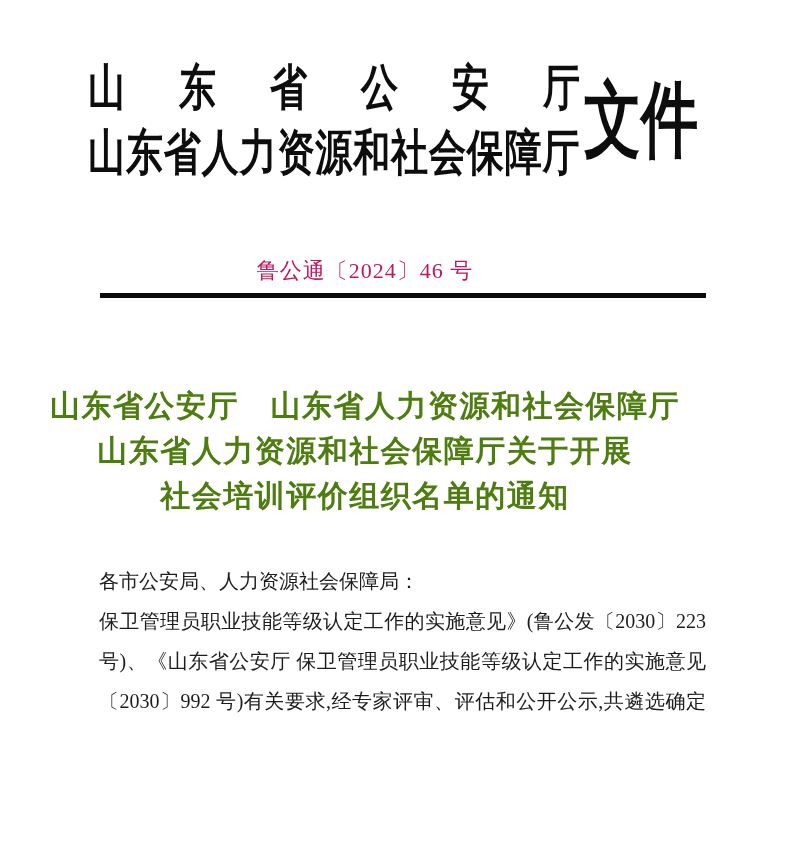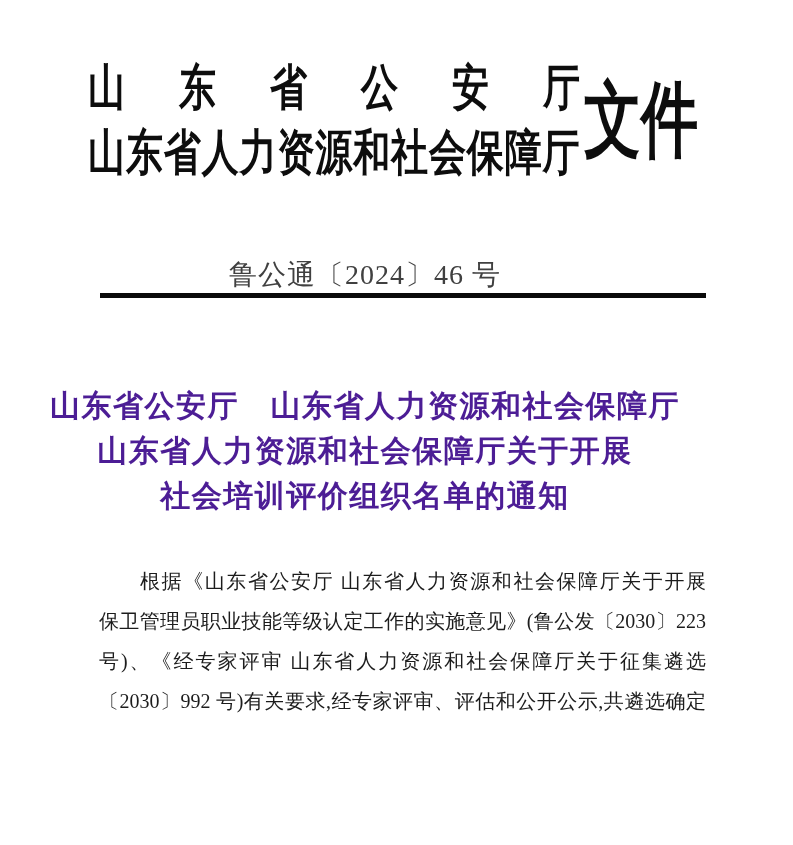--- a/index.html
+++ b/index.html
@@ -51,22 +51,22 @@
     white-space: nowrap;
   }
 
   
   .doc-number {
     position: absolute;
     left: 0;
     top: 217px;
     width: 100%;
     text-align: center;
-    font-size: 28px;
-    color: #404040;
+    font-size: 22px;
+    color: #be185d;
     letter-spacing: 1px;
   }
 
   
   .rule {
     position: absolute;
     left: 100px;
     top: 254px;
     width: 606px;
     height: 5px;
@@ -75,21 +75,21 @@
 
   
   .title-block {
     position: absolute;
     left: 0;
     top: 344px;
     width: 100%;
     text-align: center;
     font-size: 30px;
     font-weight: 700;
-    color: #4c1d95;
+    color: #4d7c0f;
     line-height: 45px;
     letter-spacing: 1.5px;
   }
 
   
   .body-block {
     position: absolute;
     left: 99px;
     top: 522px;
     width: 607px;
@@ -135,21 +135,21 @@
 
   <div class="rule"></div>
 
   <div class="title-block">
     <div>山东省公安厅　山东省人力资源和社会保障厅</div>
     <div>山东省人力资源和社会保障厅关于开展</div>
     <div>社会培训评价组织名单的通知</div>
   </div>
 
   <div class="body-block">
-    <div class="body-line jline indent">根据《山东省公安厅 山东省人力资源和社会保障厅关于开展</div>
+    <div class="body-line">各市公安局、人力资源社会保障局：</div>
     <div class="body-line jline">保卫管理员职业技能等级认定工作的实施意见》(鲁公发〔2030〕223</div>
-    <div class="body-line jline">号)、《经专家评审 山东省人力资源和社会保障厅关于征集遴选</div>
+    <div class="body-line jline">号)、《山东省公安厅 保卫管理员职业技能等级认定工作的实施意见</div>
     <div class="body-line jline">〔2030〕992 号)有关要求,经专家评审、评估和公开公示,共遴选确定</div>
   </div>
 
   <div class="page-number">— 1 —</div>
 
 </div>
 
 </body></html>

